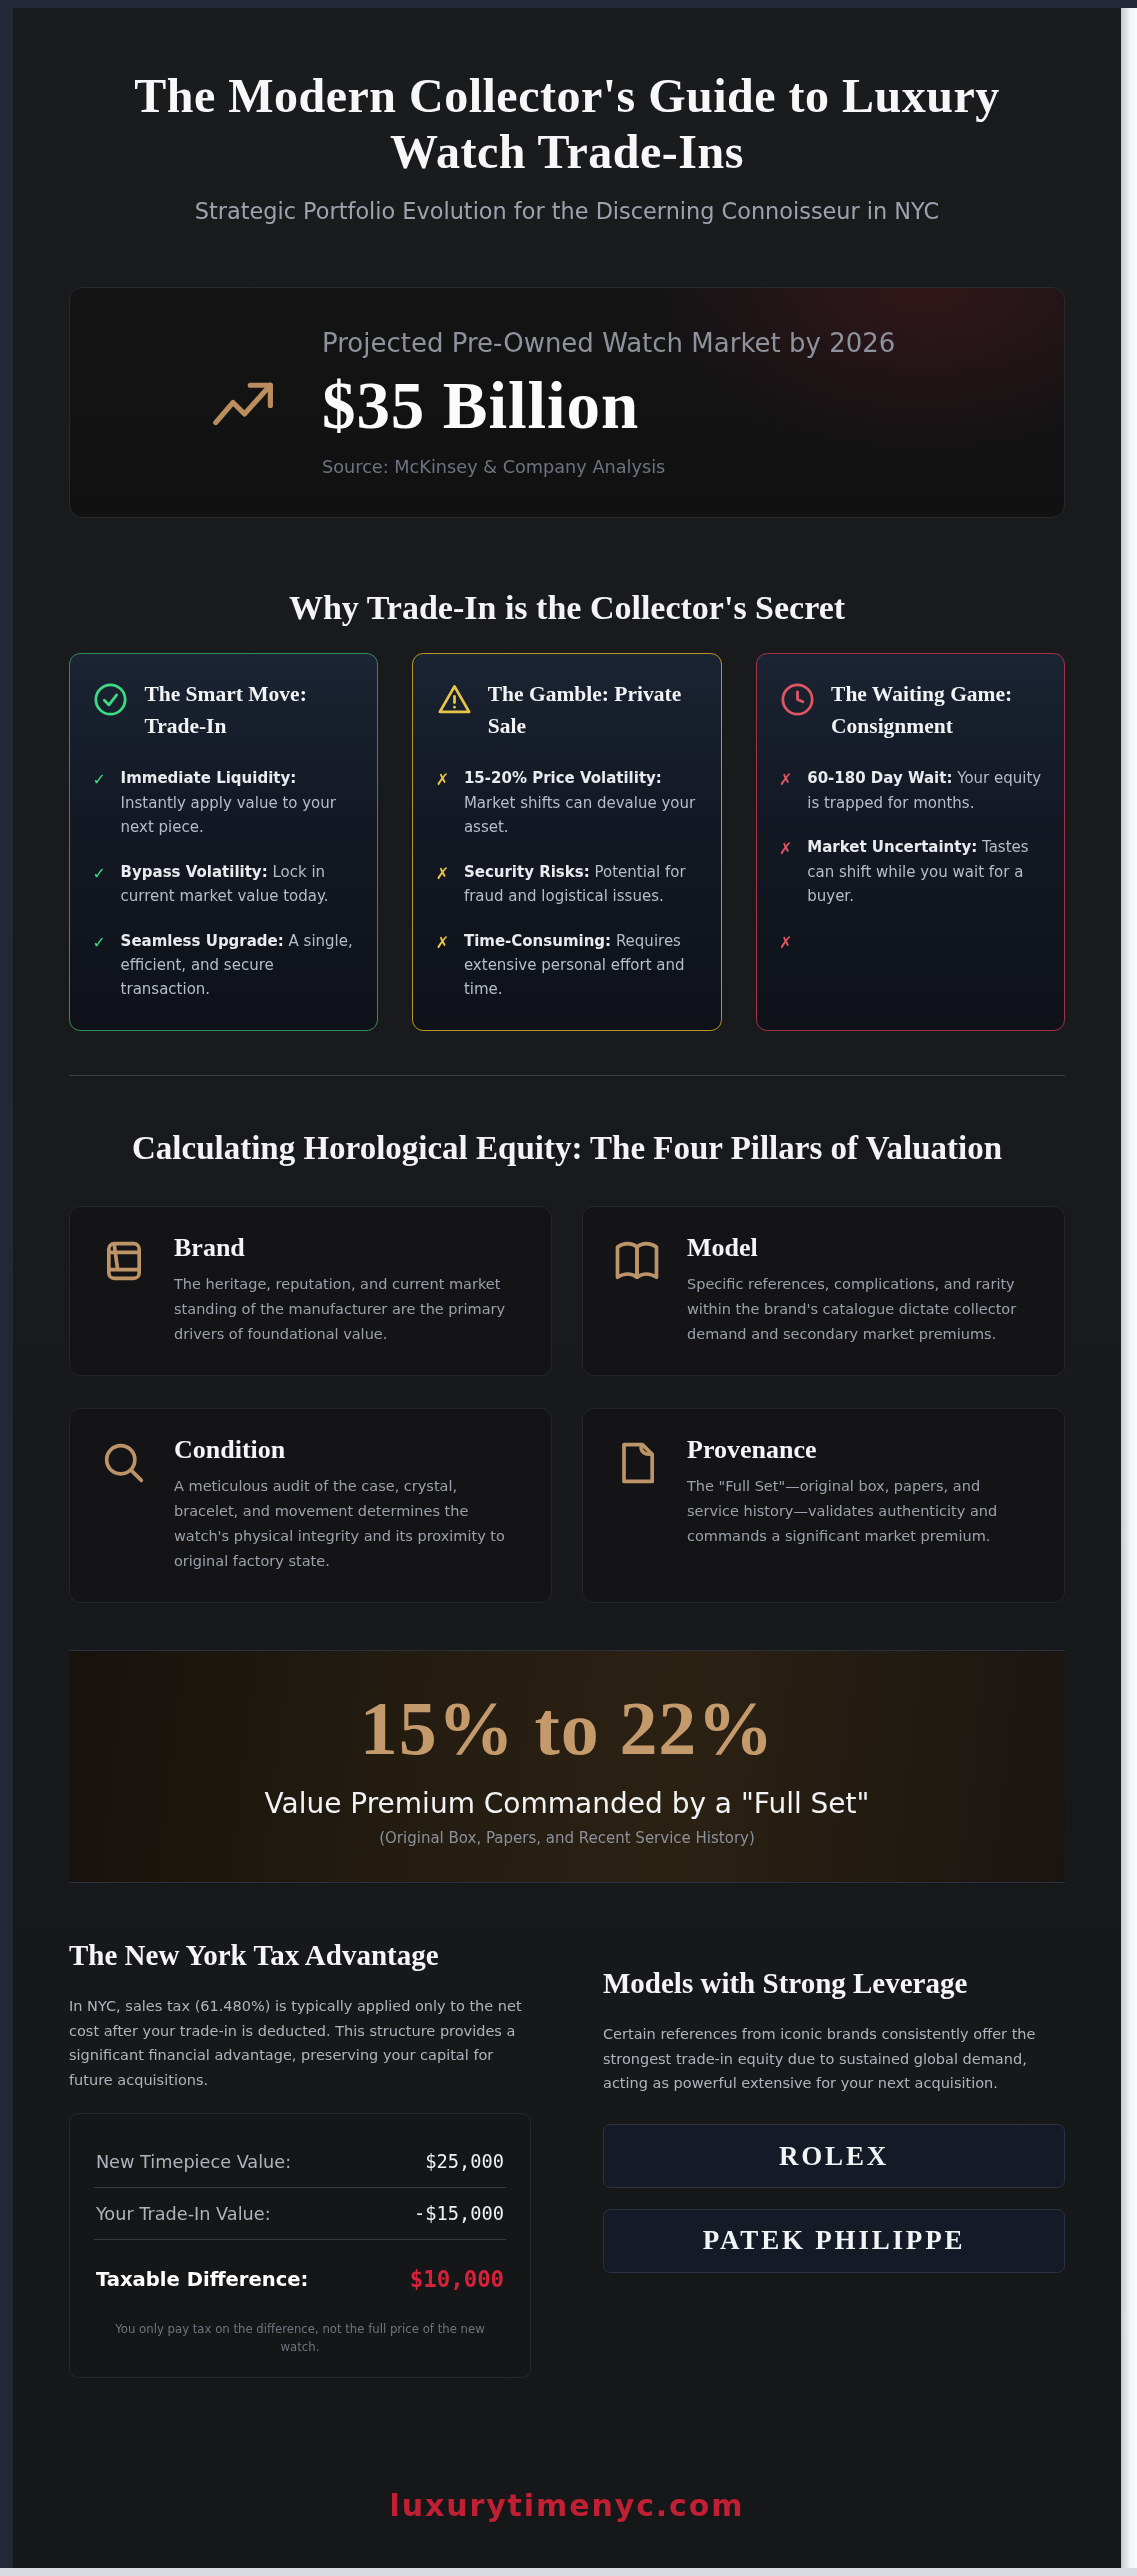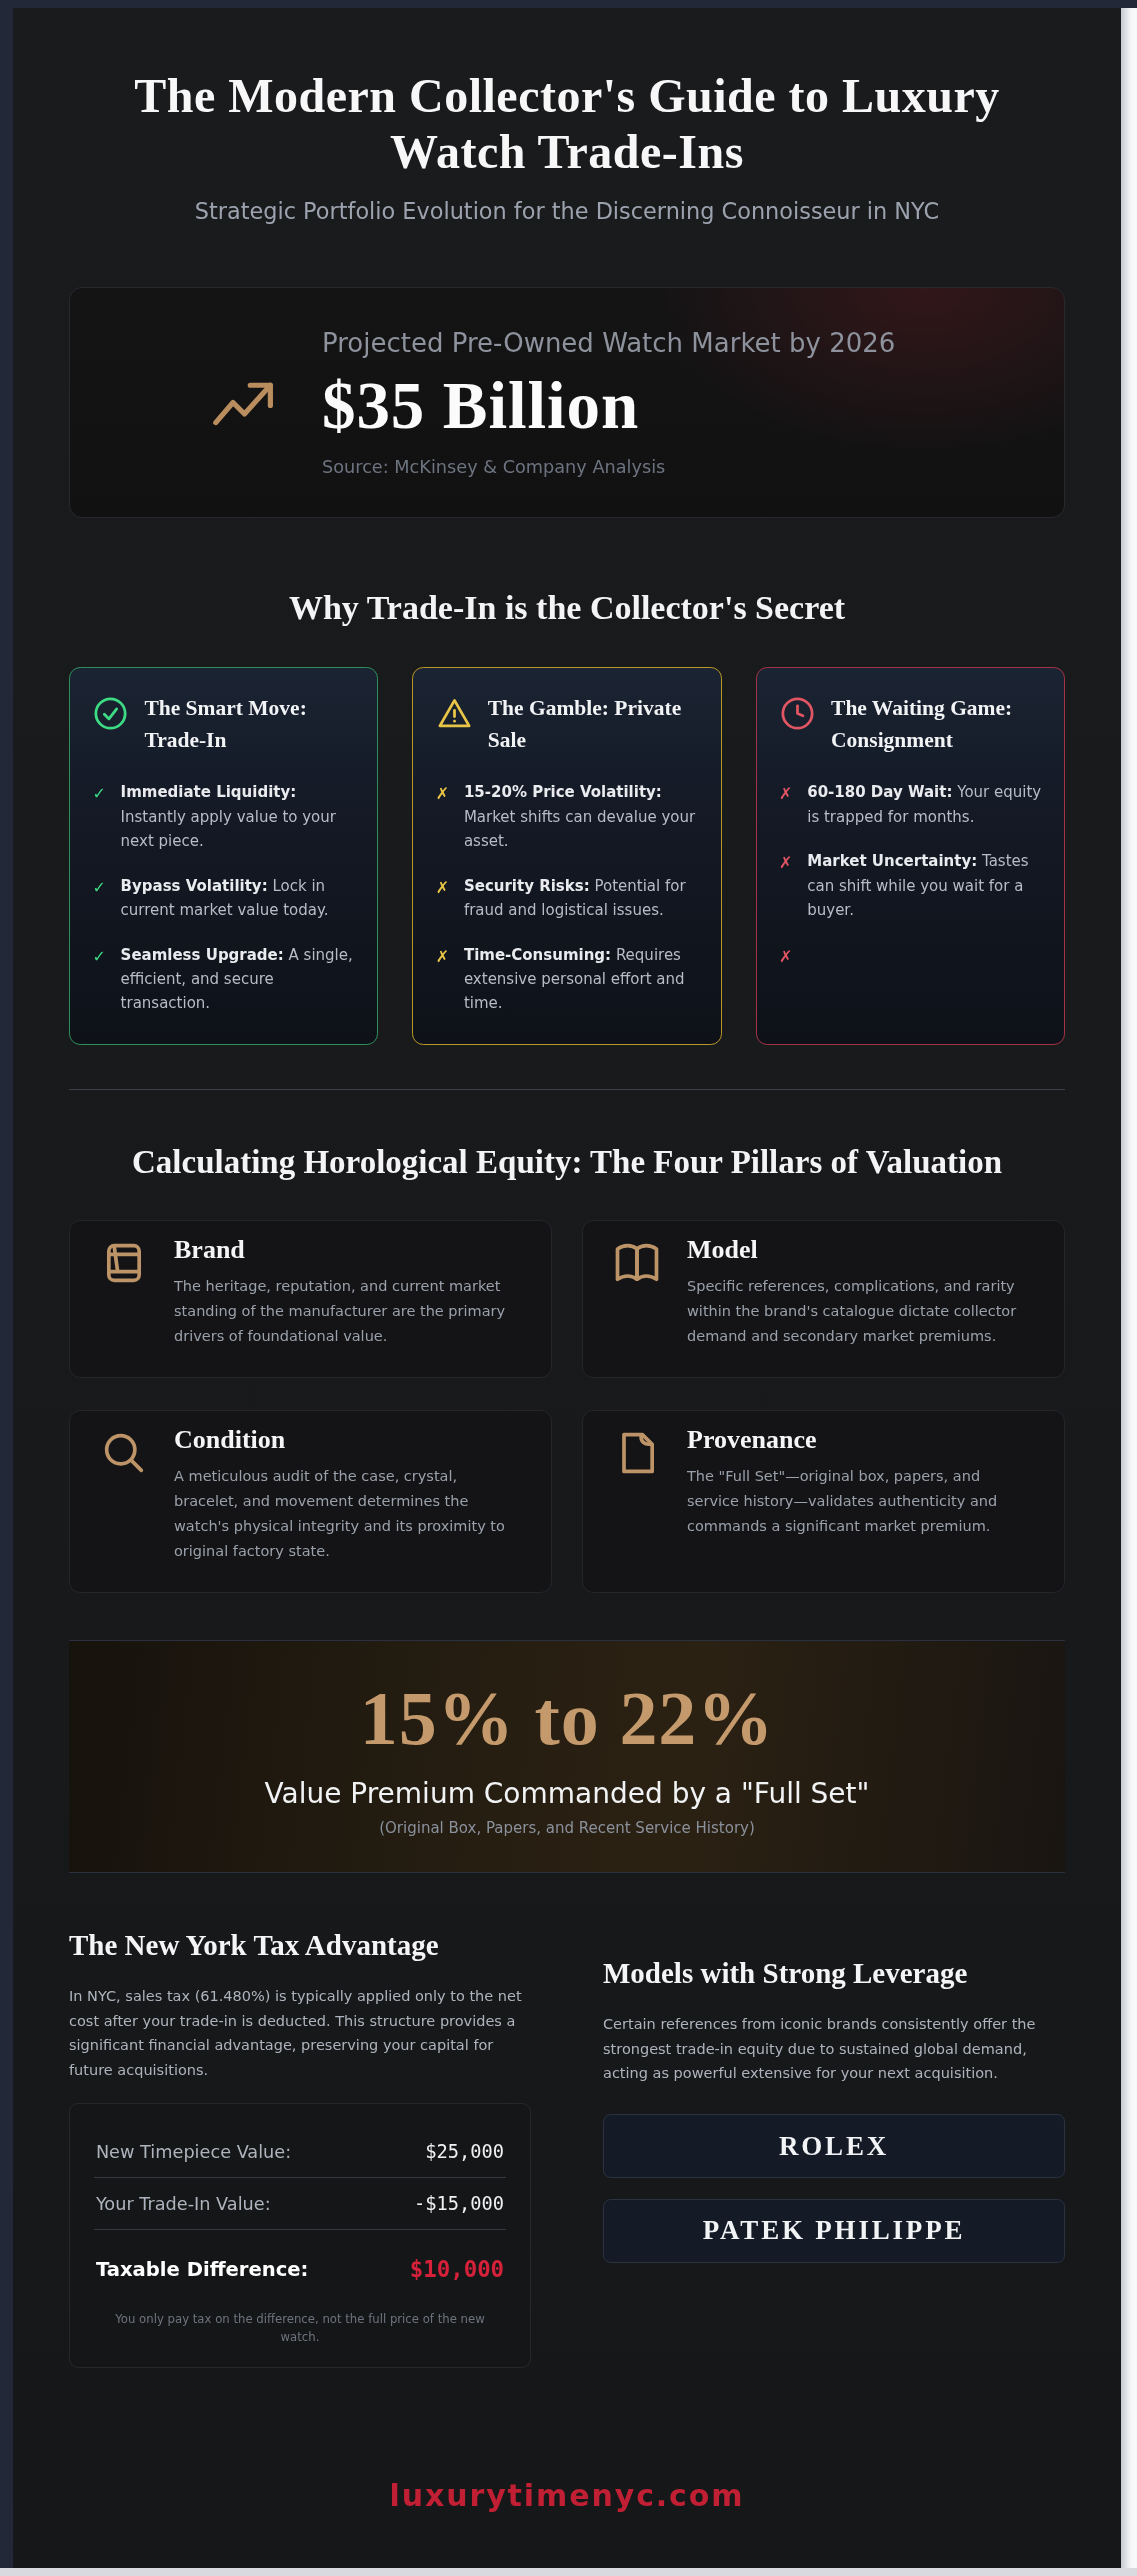--- a/index.html
+++ b/index.html
@@ -56,21 +56,21 @@
   }
   .stat-source { margin-top:13px; font-size:17.7px; color:#6d7480; }
 
   
   .section-heading {
     margin-top:71px; text-align:center;
     font-family:"Liberation Serif","DejaVu Serif",serif;
     font-weight:bold; font-size:34px; color:#f4f4f6;
   }
   .compare-grid {
-    margin-top:40px;
+    margin-top:26px;
     display:grid; grid-template-columns:repeat(3,1fr); gap:34px;
   }
   .compare-card {
     border-radius:11.2px; padding:24px 22.4px 28px;
     background:linear-gradient(180deg,#1b2433 0%,#141a26 35%,#0e1118 100%);
   }
   .compare-card.green { border:1.4px solid #2e8f5b; }
   .compare-card.gold  { border:1.4px solid #b99726; }
   .compare-card.red   { border:1.4px solid #a53246; }
   .compare-head { display:flex; align-items:flex-start; gap:15px; }
@@ -91,21 +91,21 @@
 
   
   .pillars-heading { margin-top:54px; font-size:33px; }
   .pillar-grid {
     margin-top:39px;
     display:grid; grid-template-columns:repeat(2,1fr); gap:32px 30px;
   }
   .pillar-card {
     border:0.9px solid #24262c; border-radius:11.2px;
     background:#141416;
-    padding:14px 28px 28px; display:flex; gap:24px; align-items:flex-start;
+    padding:26px 28px 28px; display:flex; gap:24px; align-items:flex-start;
   }
   .pillar-icon { width:52px; height:52px; flex:0 0 auto; margin-top:1.9px; }
   .pillar-title {
     font-family:"Liberation Serif","DejaVu Serif",serif;
     font-weight:bold; font-size:26px; color:#f5f5f7;
   }
   .pillar-text { margin-top:9.3px; font-size:14.5px; line-height:1.72; color:#9aa1ab; }
 
   
   .premium-banner {

